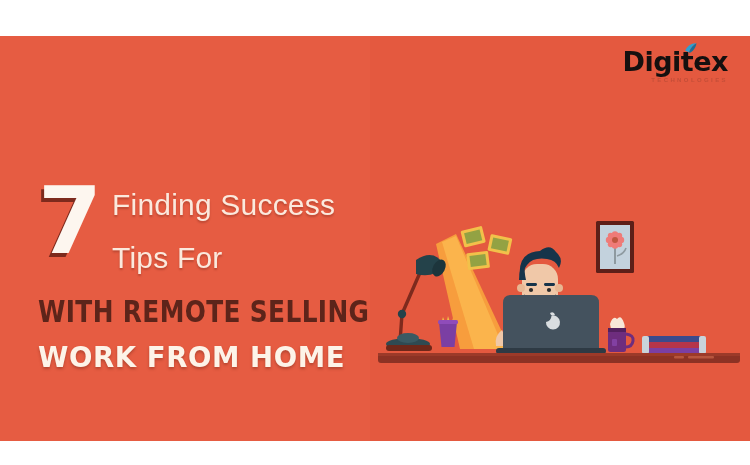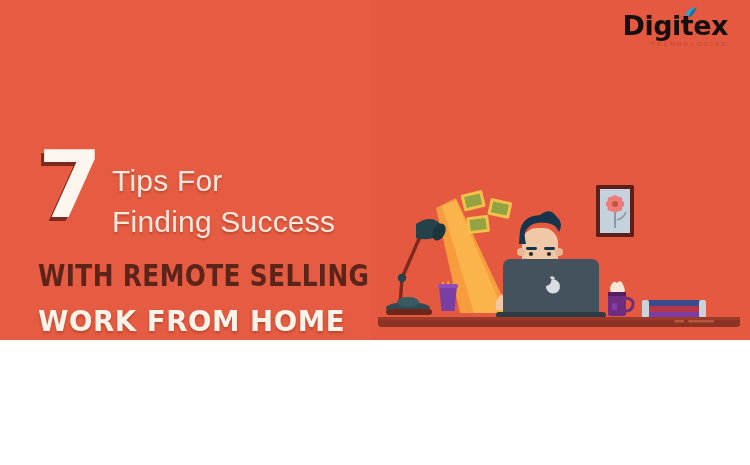--- a/index.html
+++ b/index.html
@@ -3,24 +3,25 @@
 <meta charset="utf-8">
 <style>
   html, body {
     margin: 0;
     padding: 0;
     background: #ffffff;
   }
   #banner {
     position: relative;
     width: 750px;
-    height: 340px;
+    height: 405px;
     overflow: hidden;
     background: #e55b41;
     font-family: "Liberation Sans", sans-serif;
+    margin-top: 36px;
     -webkit-font-smoothing: antialiased;
   }
 
   
   .bg-left {
     position: absolute;
     left: 0; top: 0;
     width: 370px; height: 465px;
     background: #e65c42;
   }
@@ -149,22 +150,22 @@
       <path d="M3 13 C5 6, 13 2, 18 3 C14 5, 10 9, 8 15 Z" fill="#2f9fd0"></path>
       <path d="M8 15 C10 9, 14 5, 18 3 C17 9, 13 14, 9 16 Z" fill="#1d6e96"></path>
     </svg>
     <span class="logo-sub">TECHNOLOGIES</span>
   </div>
 
   <div class="headline">
     <div class="hl-row1">
       <div class="big-seven">7</div>
       <div>
+        <div class="hl-light" style="padding-top:0">Finding Success</div>
         <div class="hl-light">Tips For</div>
-        <div class="hl-light" style="padding-top:0">Finding Success</div>
       </div>
     </div>
     <div class="hl-dark">WITH REMOTE SELLING</div>
     <div class="hl-cream">WORK FROM HOME</div>
   </div>
 
   <div class="illo">
     <svg viewBox="0 0 362 180" width="362" height="180">
 
       <g>

